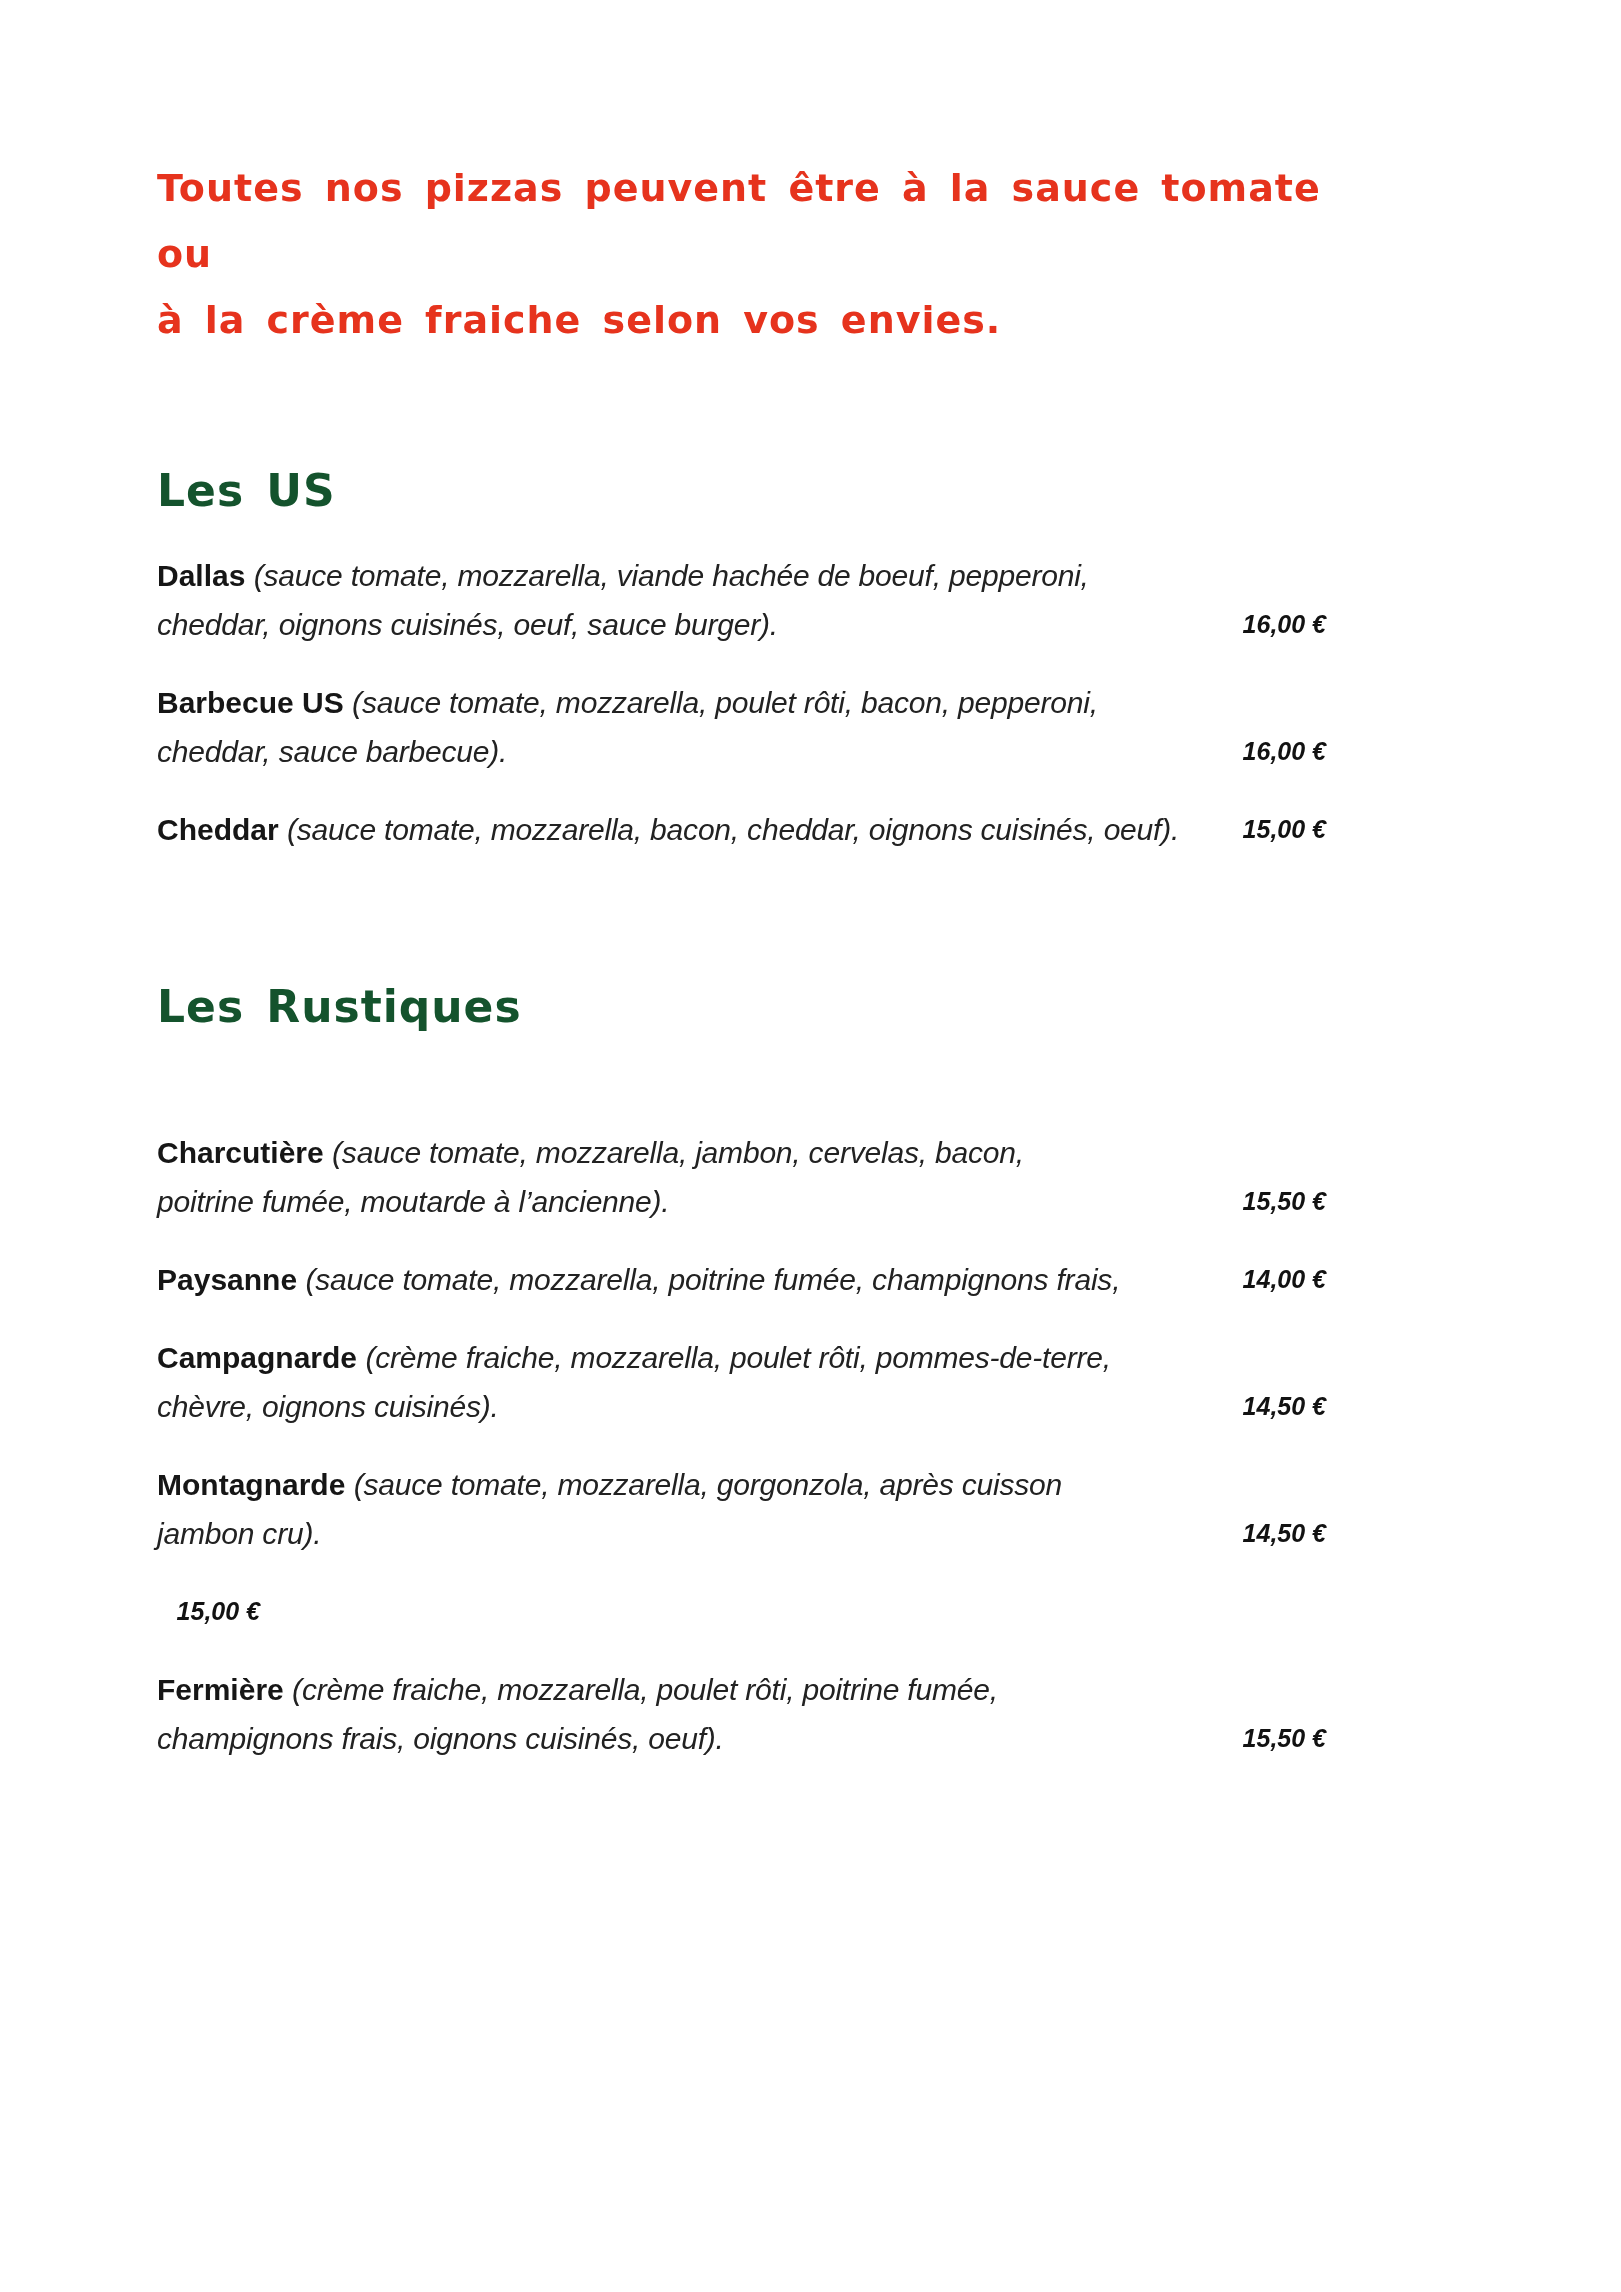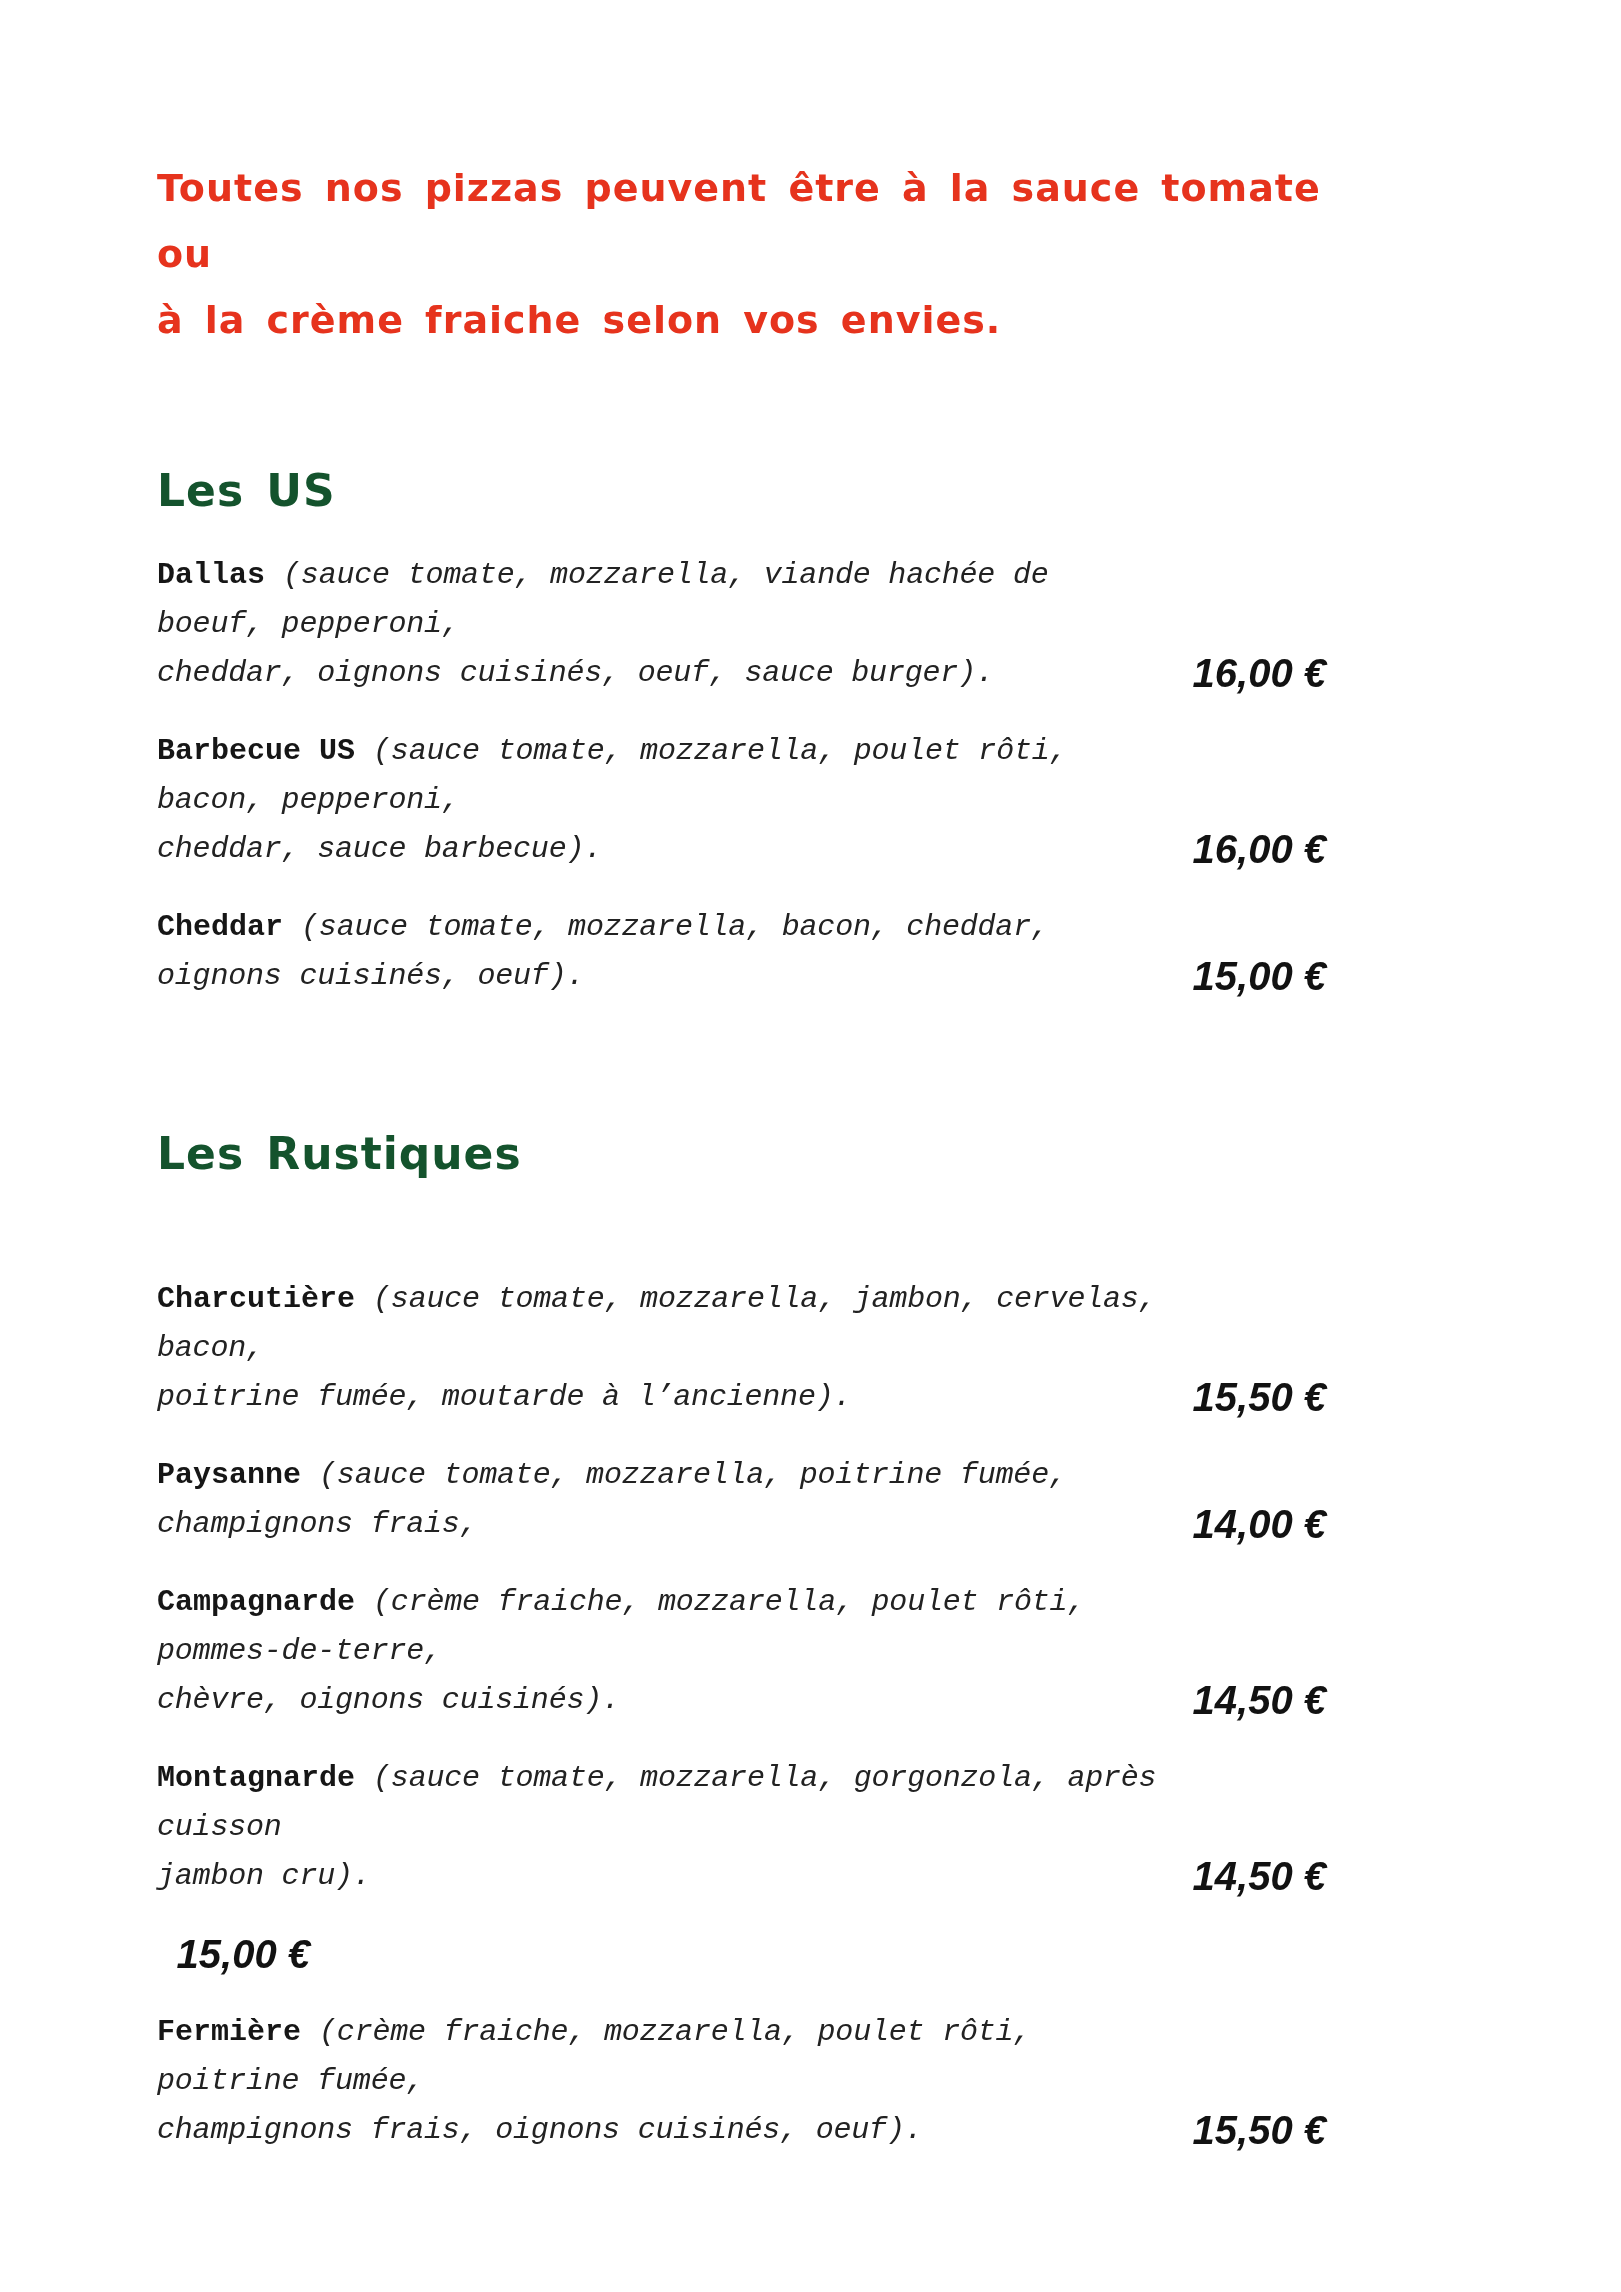--- a/index.html
+++ b/index.html
@@ -52,37 +52,36 @@
   .item {
     display: flex;
     align-items: flex-end;
     margin-bottom: 29px;
   }
   .item-text {
     flex: 1 1 auto;
     max-width: 1117px;
     font-size: 30px;
     line-height: 49px;
-    font-family: Liberation Mono, monospace;
   }
   .item-name {
     font-weight: 700;
     color: #161616;
   }
   .item-desc {
     font-style: italic;
     color: #222222;
     letter-spacing: -0.2px;
   }
   .l2 { text-align: left; }
   .price {
     flex: 0 0 auto;
     font-weight: 700;
     font-style: italic;
-    font-size: 40px;
+    font-size: 25px;
     line-height: 49px;
     white-space: nowrap;
     color: #121212;
     padding-left: 19.6px;
   }
 </style>
 </head>
 <body>
 
 <div class="page">

